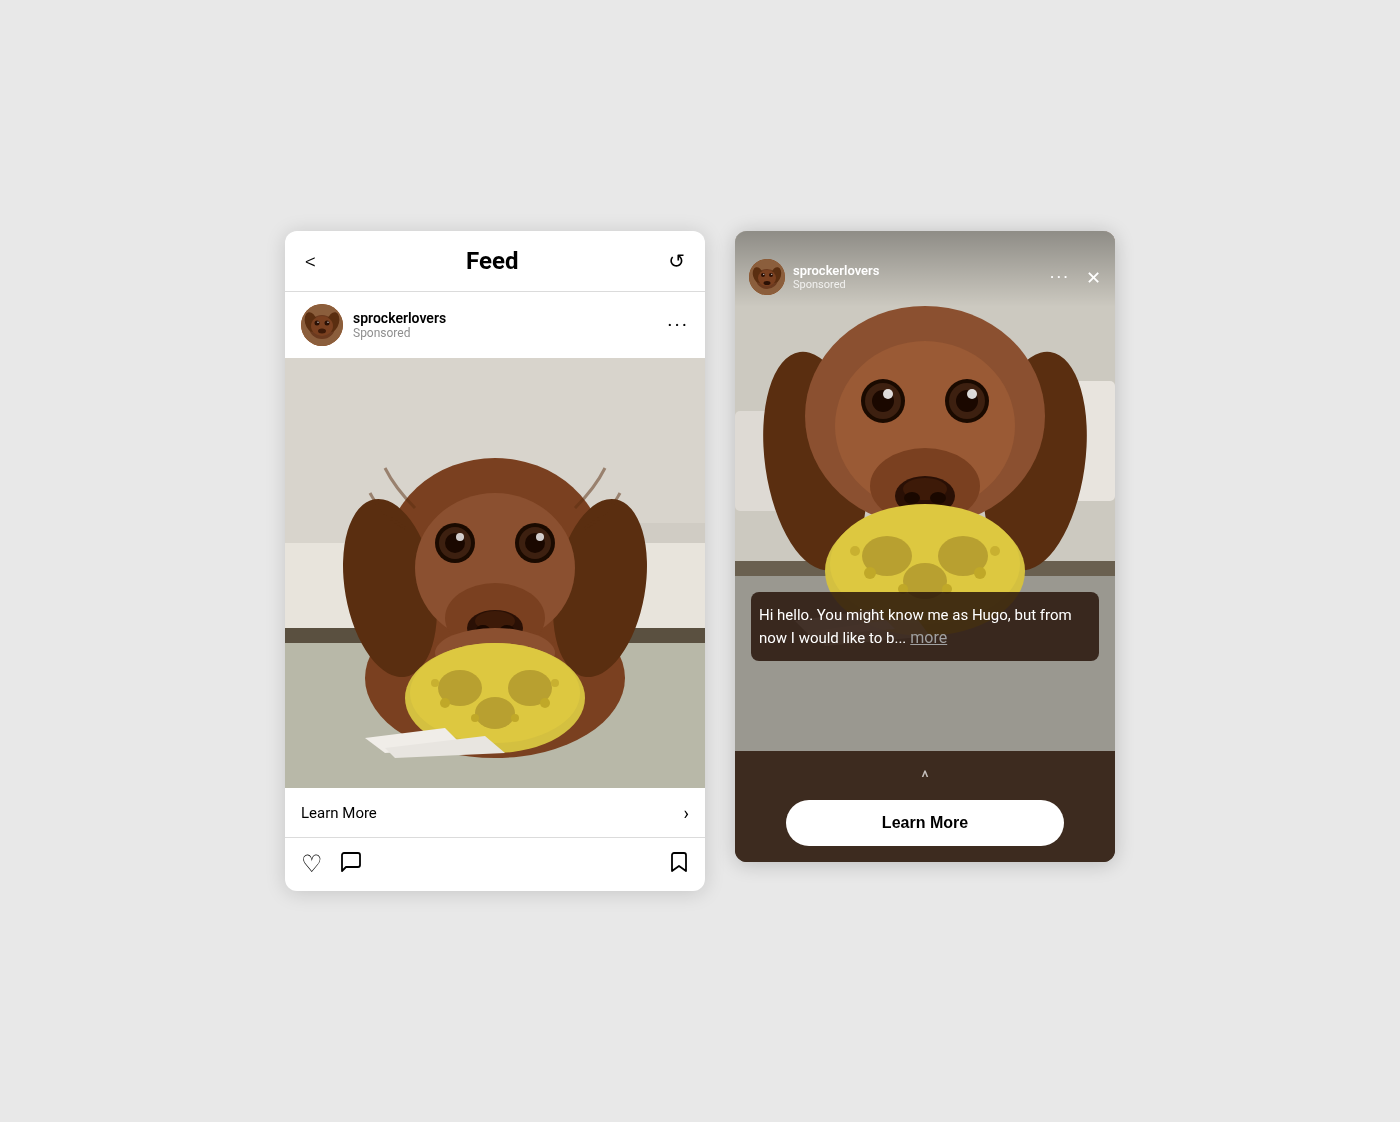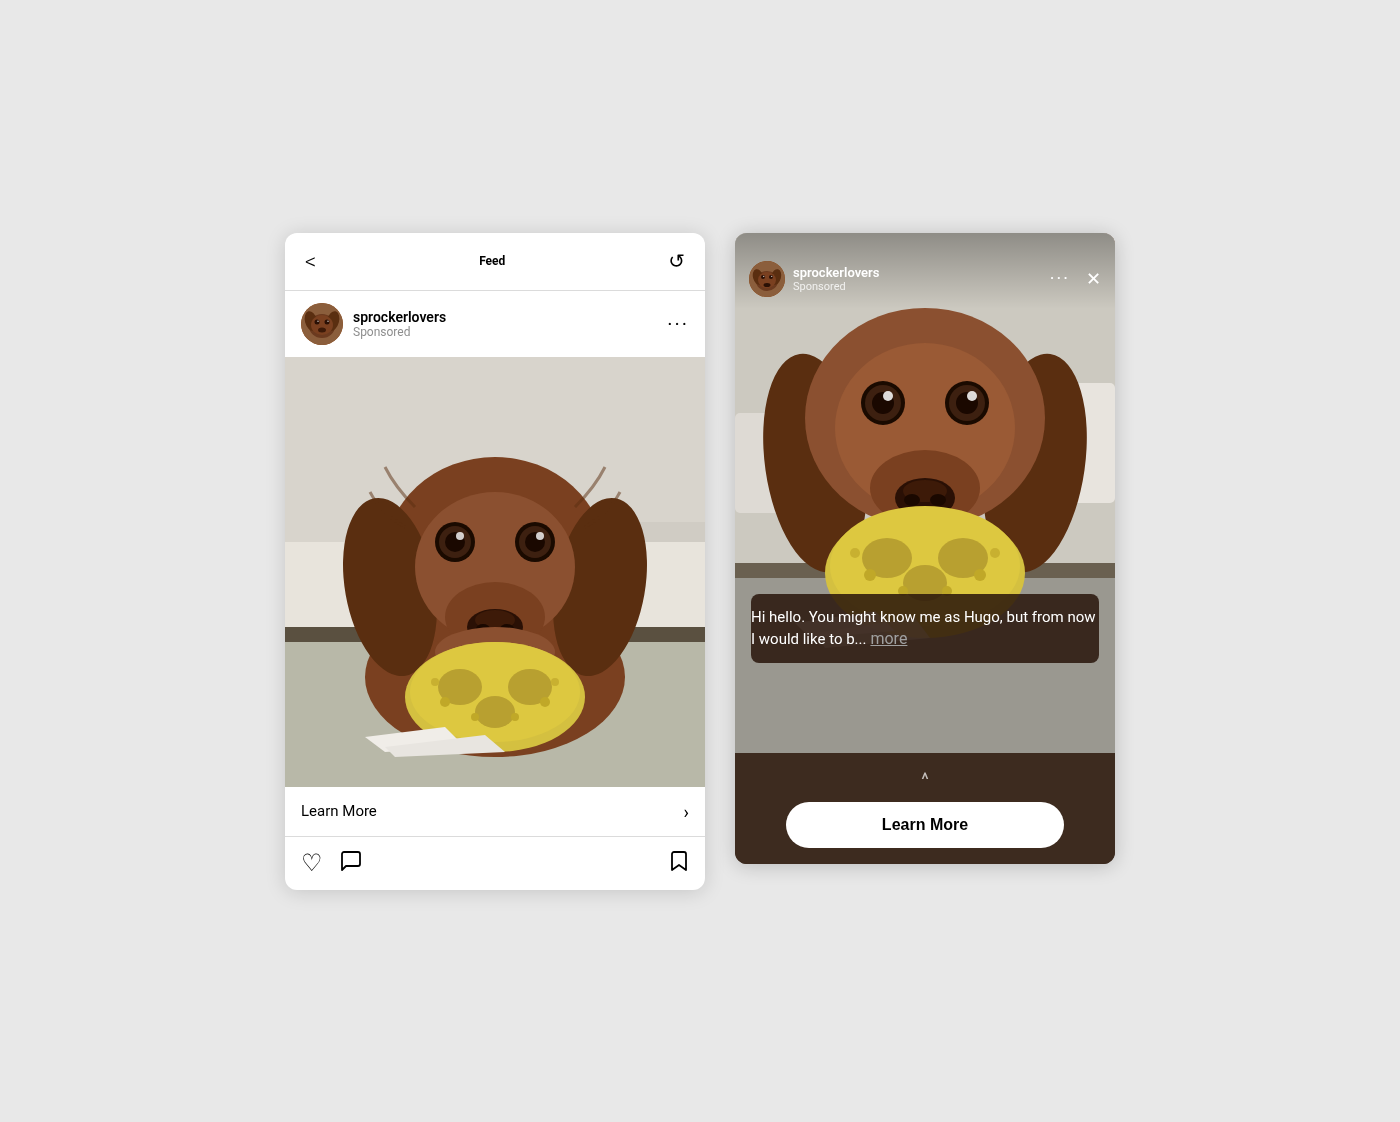--- a/index.html
+++ b/index.html
@@ -27,21 +27,21 @@
       box-shadow: 0 2px 20px rgba(0,0,0,0.15);
     }
     .feed-header {
       display: flex;
       align-items: center;
       justify-content: space-between;
       padding: 16px 20px;
       border-bottom: 1px solid #dbdbdb;
     }
     .feed-header-title {
-      font-size: 12px;
+      font-size: 24px;
       font-weight: 700;
       color: #000;
     }
     .feed-header-back {
       font-size: 22px;
       color: #000;
       cursor: pointer;
       font-weight: 300;
     }
     .feed-header-refresh {
@@ -222,21 +222,21 @@
     }
     .story-image {
       width: 100%;
       height: 520px;
       background: linear-gradient(160deg, #c8c8c0 0%, #b0b0a8 10%, #8B6355 22%, #7a4a30 32%, #6b3a20 42%, #c8a060 52%, #d4b060 62%, #b89040 68%, #8B6030 72%, #7a4a20 78%, #6b6060 88%, #8a8078 100%);
       position: relative;
     }
     .story-caption-box {
       background: rgba(40,20,10,0.85);
       margin: 0 16px;
-      padding: 12px 0;
+      padding: 12px 8px;
       border-radius: 8px;
       position: absolute;
       bottom: 90px;
       left: 0;
       right: 0;
     }
     .story-caption-text {
       font-size: 15px;
       color: #fff;
       line-height: 1.5;

